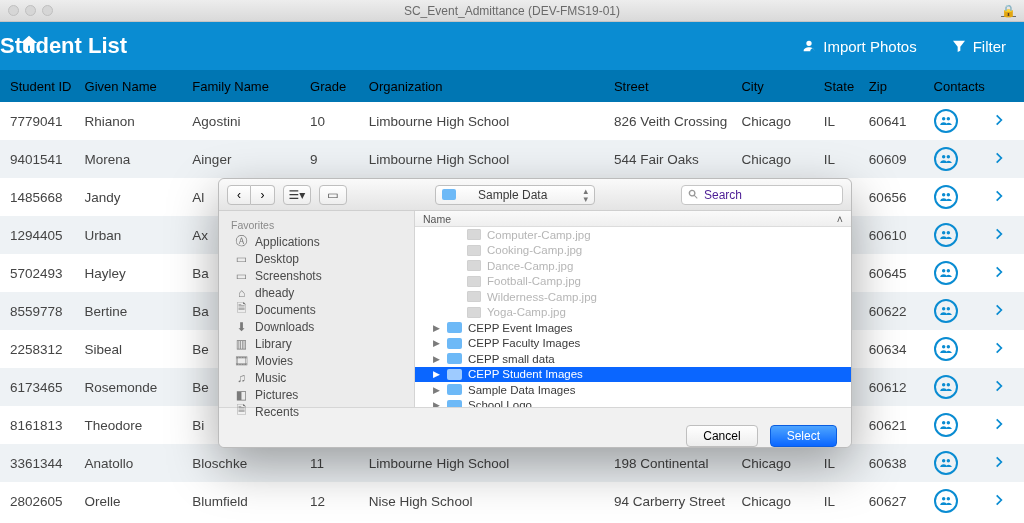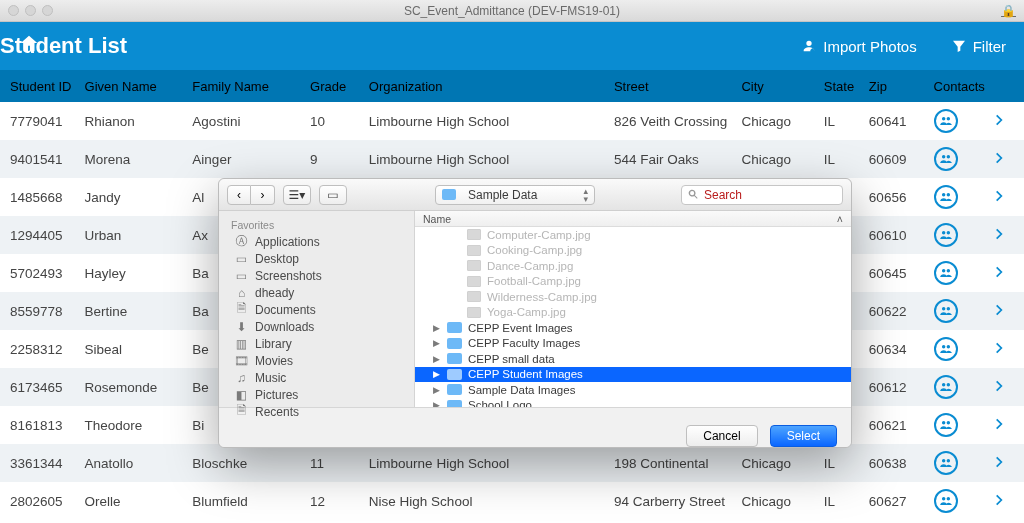--- a/index.html
+++ b/index.html
@@ -53,27 +53,27 @@
     border-bottom:1px solid #cfcfcf; border-radius:6px 6px 0 0;
     display:flex; align-items:center; padding:0 8px; gap:8px;
   }
   .seg{display:flex;}
   .seg button{ width:24px;height:20px;background:linear-gradient(#fff,#eee);border:1px solid #bfbfbf;font-size:12px;cursor:pointer;}
   .seg button:first-child{border-radius:4px 0 0 4px;}
   .seg button:last-child{border-radius:0 4px 4px 0;border-left:none;}
   .tbtn{width:28px;height:20px;background:linear-gradient(#fff,#eee);border:1px solid #bfbfbf;border-radius:4px;display:flex;align-items:center;justify-content:center;cursor:pointer;}
   .folder-sel{
     width:160px;height:20px;background:linear-gradient(#fff,#f1f1f1);border:1px solid #bfbfbf;border-radius:4px;
-    display:flex;align-items:center;padding:0 6px;gap:12px;margin-left:80px;
+    display:flex;align-items:center;padding:0 6px;gap:22px;margin-left:80px;
   }
   .folder-sel .ficon{width:14px;height:11px;background:#6db9f7;border-radius:2px;}
   .folder-sel .chev{margin-left:auto;color:#777;font-size:9px;line-height:8px;}
   .search{
     margin-left:auto;width:162px;height:20px;background:#fff;border:1px solid #c6c6c6;border-radius:4px;
-    display:flex;align-items:center;padding:0 6px;gap:5px;color:#b91c1c;
+    display:flex;align-items:center;padding:0 6px;gap:5px;color:#4c1d95;
   }
   .search svg{width:11px;height:11px;fill:#999;}
   .dlg-body{display:flex;height:196px;}
   .sidebar{width:196px;background:#ececec;border-right:1px solid #d4d4d4;padding:6px 0;}
   .sidebar .sec{font-size:10.5px;color:#8a8a8a;padding:2px 12px;}
   .sidebar .fav{display:flex;align-items:center;gap:7px;padding:2px 12px 2px 16px;height:17px;color:#4a4a4a;cursor:pointer;}
   .sidebar .fav .icn{width:13px;display:flex;justify-content:center;color:#7a7a7a;font-size:12px;}
   .filepane{flex:1;background:#fff;display:flex;flex-direction:column;}
   .filepane .hdr{height:16px;background:linear-gradient(#fafafa,#efefef);border-bottom:1px solid #dcdcdc;display:flex;align-items:center;padding:0 8px;font-size:10.5px;color:#555;justify-content:space-between;}
   .files{flex:1;overflow:hidden;}

